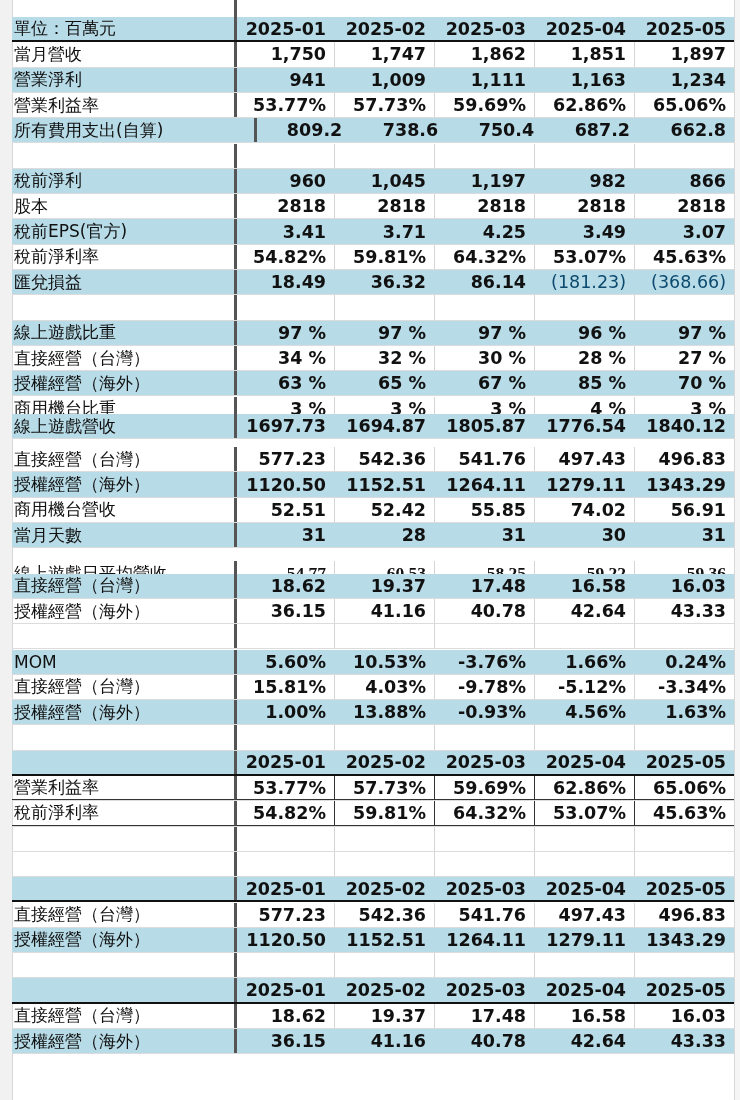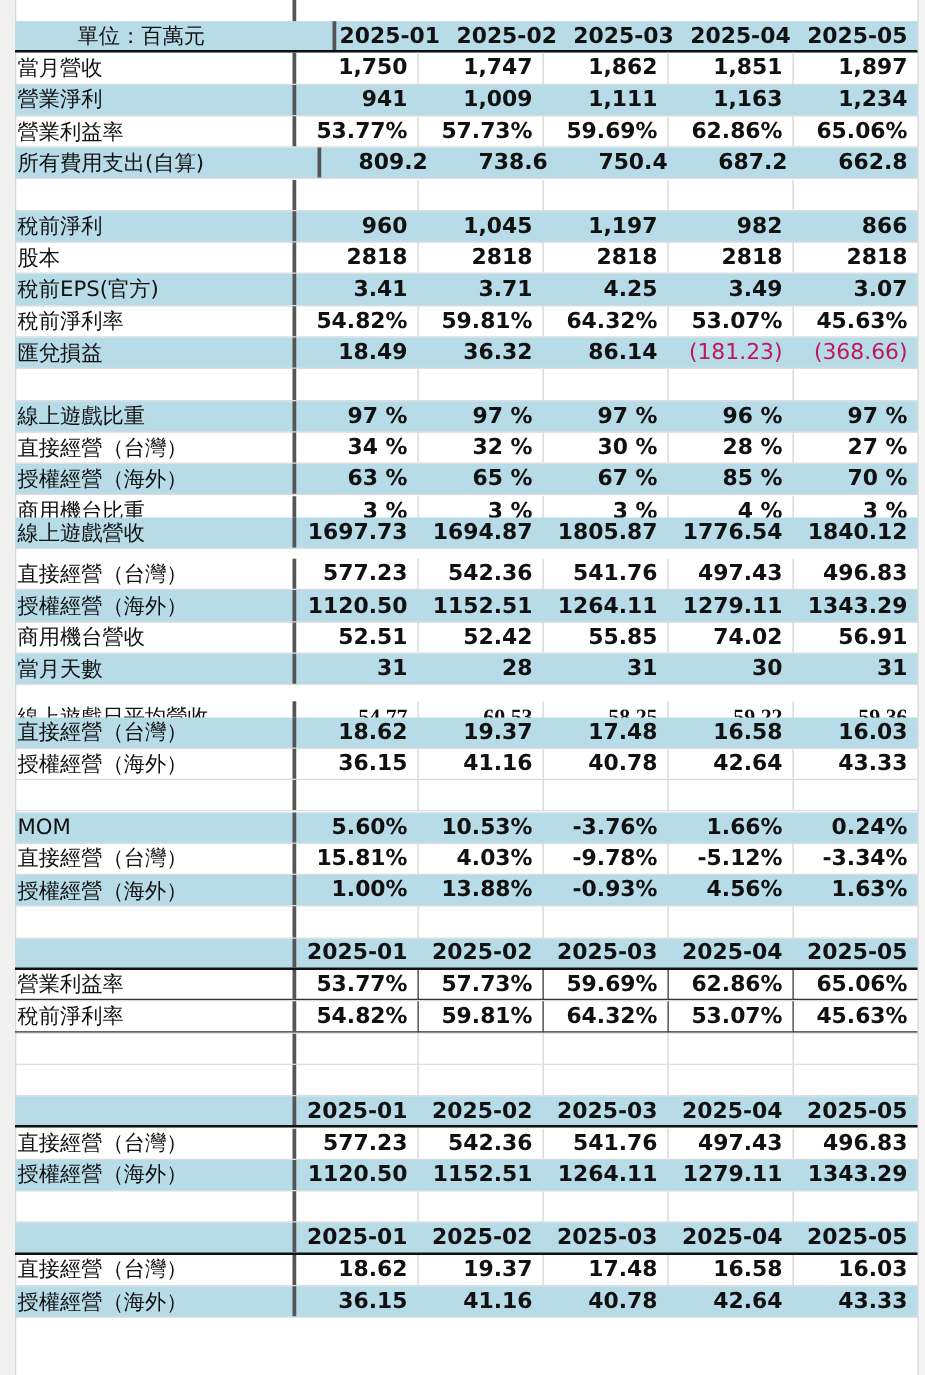--- a/index.html
+++ b/index.html
@@ -8,41 +8,41 @@
   .sheet { position:absolute; left:0; top:0; width:740px; height:1100px; }
   .gutter { position:absolute; left:0; top:0; width:12px; height:1100px; background:#f1f1f1; border-right:1px solid #d8d8d8; }
   .row { position:absolute; left:12px; width:722px; height:25.3px; display:flex; border-bottom:1px solid #dcdcdc; box-sizing:border-box; }
   .row.blue { background:#b7dbe7; }
   .row.hdr { background:#b7dbe7; border-bottom:2px solid #111; }
   .cell { box-sizing:border-box; height:100%; display:flex; align-items:center; font-size:17.5px; white-space:nowrap; overflow:hidden; }
   .lbl { width:222px; padding-left:2px; font-size:17px; }
   .val { width:100px; justify-content:flex-end; padding-right:8px; border-left:1px solid #d4d4d4; font-weight:700; }
   .row.blue .val, .row.hdr .val { border-left-color:transparent; }
   .val.first { border-left:3px solid #555 !important; width:78px; }
-  .neg { color:#be185d; font-weight:400; }
+  .neg { color:#0c4a6e; font-weight:400; }
   .box .val { border-left:1px solid #333 !important; border-bottom:1px solid #333; }
   .box .val.first { border-left:3px solid #555 !important; }
   .box .lbl { border-bottom:1px solid #333; }
   .hdrlbl { font-size:17px; }
   .blank .val { font-weight:400; }
   .rightedge { position:absolute; left:734px; top:0; width:6px; height:1100px; background:#f5f5f5; border-left:1px solid #d8d8d8; }
   .topstrip { position:absolute; left:12px; top:0; width:722px; height:17px; border-bottom:1px solid #dcdcdc; }
   .topstrip .line { position:absolute; top:0; left:222px; width:3px; height:17px; background:#555; }
 </style>
 </head>
 <body>
 
 <div class="sheet">
   <div class="gutter"></div>
   <div class="rightedge"></div>
   <div class="topstrip">
       <div class="line"></div>
     </div>
   <div id="rows">
-      <div class="row hdr" style="top: 17px; padding-left: 48px;">
+      <div class="row hdr" style="top: 17px;">
         <div class="cell lbl hdrlbl">單位：百萬元</div>
         <div class="cell val first" style="width: 100px;">2025-01</div>
         <div class="cell val">2025-02</div>
         <div class="cell val">2025-03</div>
         <div class="cell val">2025-04</div>
         <div class="cell val">2025-05</div>
       </div>
       <div class="row" style="top: 42.3px;">
         <div class="cell lbl">當月營收</div>
         <div class="cell val first" style="width: 100px;">1,750</div>

